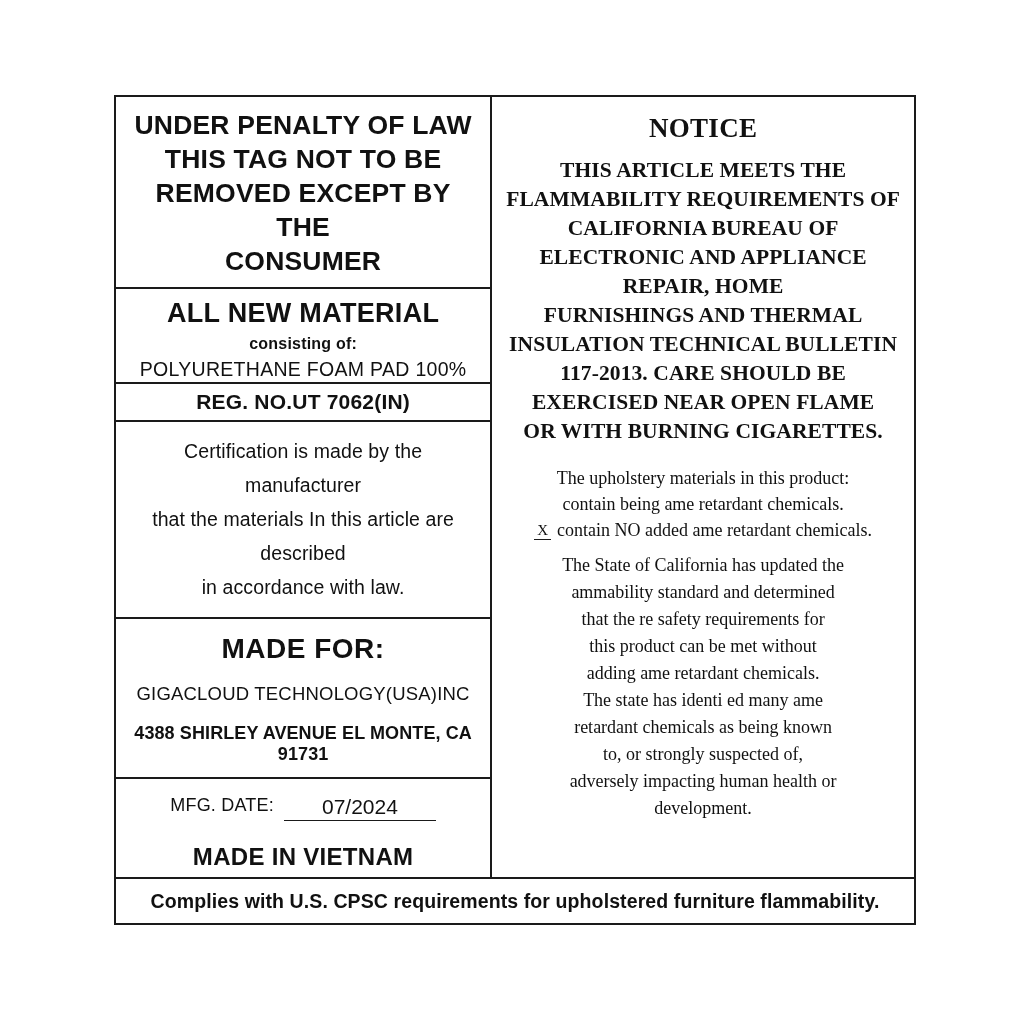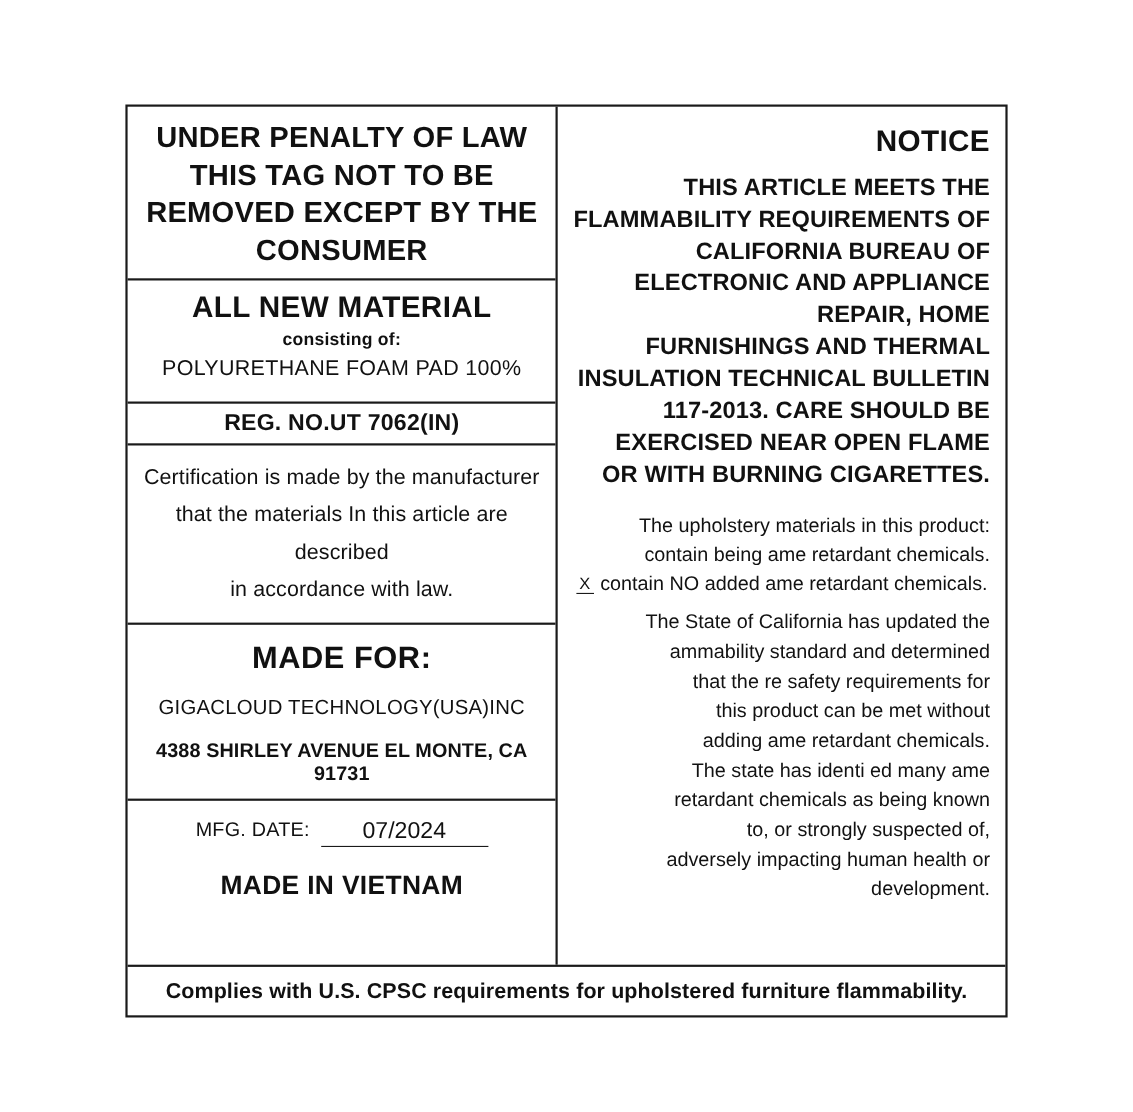--- a/index.html
+++ b/index.html
@@ -43,21 +43,22 @@
     display: flex;
     flex-direction: column;
   }
 
   .col-right {
     flex: 1 1 auto;
     box-sizing: border-box;
     display: flex;
     flex-direction: column;
     padding: 6px 14px 4px 14px;
-    text-align: right;
+    text-align: center;
+    font-family: Liberation Serif, serif;
   }
 
   
   .lblock {
     box-sizing: border-box;
     border-bottom: 2px solid #1a1a1a;
     padding: 6px 10px;
     text-align: center;
   }
   .lblock.last { border-bottom: none; }
@@ -66,21 +67,21 @@
     font-size: 26.5px;
     font-weight: bold;
     line-height: 1.28;
     letter-spacing: 0.2px;
     padding-top: 12px;
     padding-bottom: 8px;
   }
 
   .l2 {
     padding-top: 8px;
-    padding-bottom: 18px;
+    padding-bottom: 1px;
   }
   .l2 .bigline {
     font-size: 27px;
     font-weight: bold;
     letter-spacing: 0.3px;
     line-height: 1.2;
   }
   .l2 .consisting {
     font-size: 16px;
     font-weight: bold;

